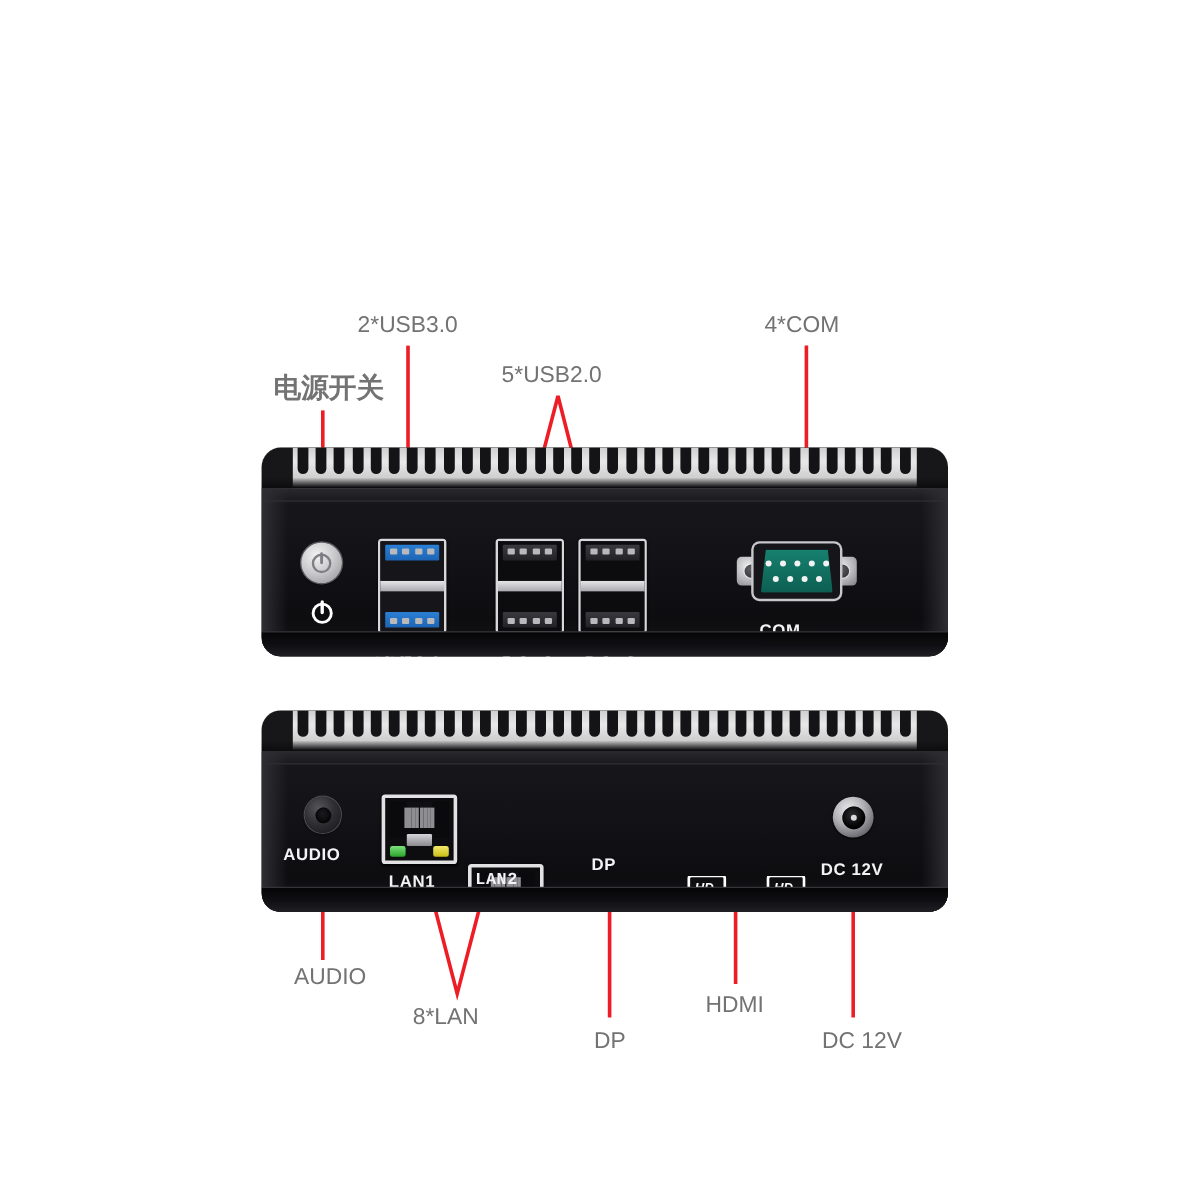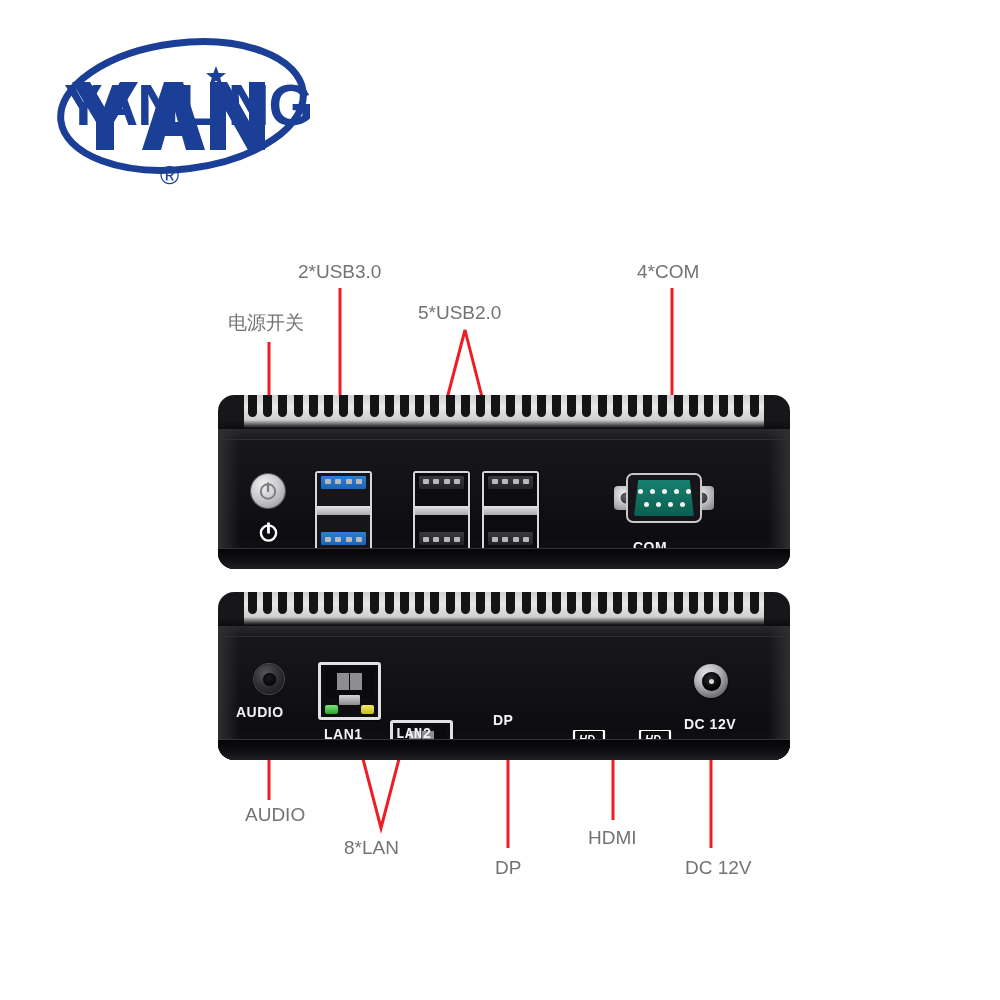--- a/index.html
+++ b/index.html
@@ -18,34 +18,34 @@
 
   
   .lbl{
     position:absolute;
     color:#737373;
     font-size:19px;
     line-height:20px;
     white-space:nowrap;
     letter-spacing:0px;
   }
-  .lbl.cn{font-size:19px;}
+  .lbl.cn{font-size:23px;font-weight:bold;}
 
   
   #leaders{position:absolute;left:0;top:0;width:1000px;height:1000px;pointer-events:none;}
 
   
   .chassis{
     position:absolute;
     width:572px;
     border-radius:16px;
     overflow:hidden;
     background:#0b0b0d;
   }
-  #front-unit{left:218px;top:395px;height:174px;}
+  #front-unit{left:218px;top:373px;height:174px;}
   #rear-unit{left:218px;top:592px;height:168px;}
 
   
   .fins{
     position:absolute;left:0;top:0;width:100%;height:34px;
     background:linear-gradient(180deg,#cfcfcf 0%,#e8e8e8 35%,#bdbdbd 100%);
     overflow:hidden;
   }
   .fins .capL,.fins .capR{
     position:absolute;top:0;height:100%;width:26px;
@@ -231,58 +231,20 @@
   .silk{
     position:absolute;color:#f3f3f5;font-weight:bold;
     font-size:14px;letter-spacing:.5px;white-space:nowrap;
   }
 </style>
 </head>
 <body>
 
 <div id="stage">
 
-  <div id="logo">
-    <svg width="270" height="170" viewBox="0 0 270 170" aria-hidden="true">
-
-      <g transform="rotate(-7 132 78)">
-        <ellipse cx="132" cy="78" rx="122" ry="63" fill="none" stroke="#1b3f96" stroke-width="7"></ellipse>
-      </g>
-
-      <g fill="#1b3f96">
-
-        <path d="M22 54 L40 54 L55 80 L70 54 L88 54 L64 94 L64 122 L46 122 L46 94 Z"></path>
-
-        <path d="M92 122 L114 54 L133 54 L155 122 L136 122 L132 108 L115 108 L111 122 Z
-                 M119 94 L128 94 L123.5 78 Z"></path>
-
-        <path d="M160 122 L160 54 L177 54 L199 93 L199 54 L215 54 L215 122 L198 122 L176 83 L176 122 Z"></path>
-
-        <path d="M112 54 L112 54 Z"></path>
-      </g>
-      <g fill="#1b3f96" transform="translate(0,0)">
-        
-      </g>
-    </svg>
-
-    <div style="position:absolute;left:14px;top:46px;width:250px;height:62px;">
-      <span style="display:block;font-family:'Liberation Sans',sans-serif;font-weight:bold;
-                   font-size:58px;letter-spacing:-1px;color:#1b3f96;line-height:62px;
-                   -webkit-text-stroke:0;">YANLING</span>
-    </div>
-
-    <div style="position:absolute;left:156px;top:38px;width:20px;height:20px;">
-      <svg width="20" height="20" viewBox="0 0 20 20">
-        <polygon points="10,0 12.6,6.9 20,7.2 14.2,11.8 16.2,19 10,14.8 3.8,19 5.8,11.8 0,7.2 7.4,6.9" fill="#1b3f96"></polygon>
-      </svg>
-    </div>
-
-    <div style="position:absolute;left:110px;top:132px;font-size:26px;color:#1b3f96;
-                font-family:'Liberation Sans',sans-serif;">®</div>
-  </div>
 
   <svg id="leaders" viewBox="0 0 1000 1000">
     <g stroke="#ee1c25" stroke-width="3" fill="none" stroke-linecap="butt">
 
       <line x1="269" y1="342" x2="269" y2="455"></line>
 
       <line x1="340" y1="288" x2="340" y2="455"></line>
 
       <polyline points="432,456 465,330 497,456"></polyline>
 

